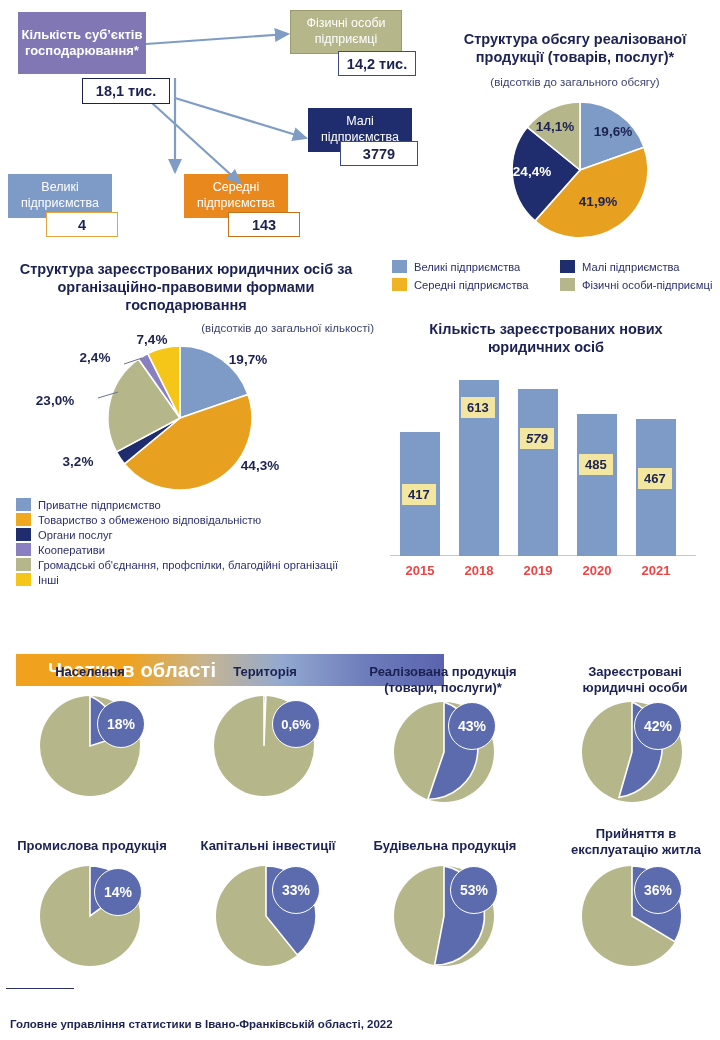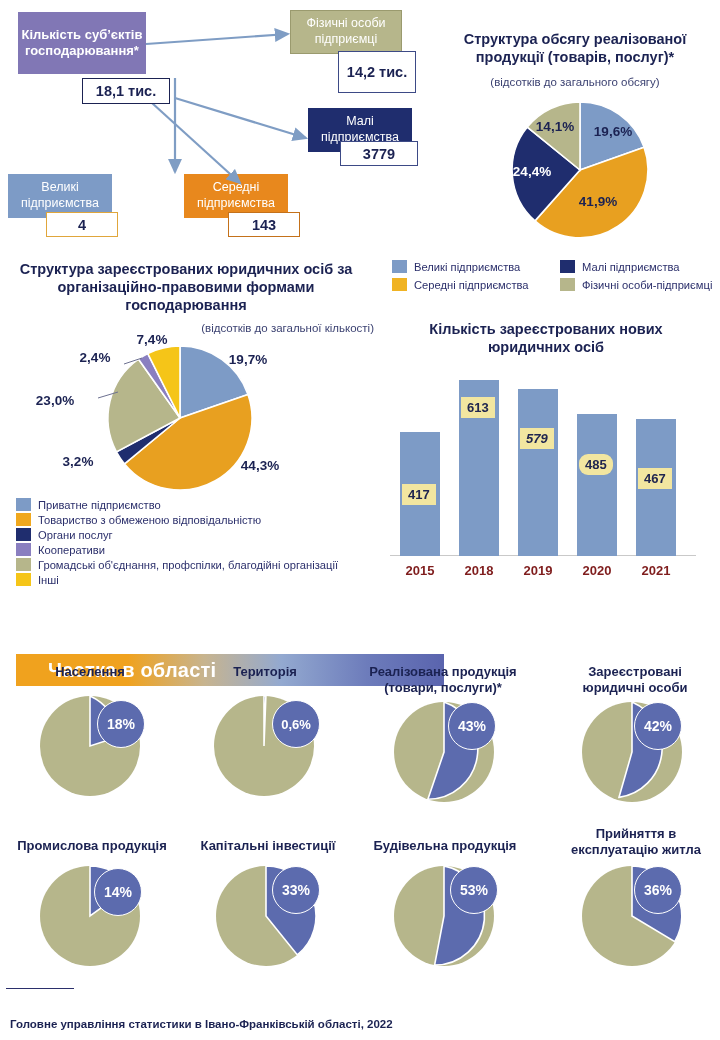--- a/index.html
+++ b/index.html
@@ -91,21 +91,21 @@
     color:#20264f;
     font-weight:bold;
     font-size:13px;
     padding:3px 6px;
     z-index:4;
   }
   .bar-cat{
     position:absolute;
     font-weight:bold;
     font-size:13px;
-    color:#7f1d1d;
+    color:#ef4444;
     text-align:center;
   }
 
   
   .banner{
     position:absolute;
     background:linear-gradient(to right,#f0a21e 0%,#f0a21e 26%,#c7b48f 44%,#93a9d0 62%,#6d7cbb 82%,#5a64ae 100%);
     display:flex;align-items:center;
   }
   .banner-text{
@@ -153,21 +153,21 @@
 <div class="flow-box root" style="left:18px;top:12px;width:128px;height:62px;">
   <span>Кількість суб’єктів господарювання*</span>
 </div>
 <div class="val-box b-dark" style="left:82px;top:78px;width:88px;height:26px;">
   <span>18,1 тис.</span>
 </div>
 
 <div class="flow-box fop" style="left:290px;top:10px;width:112px;height:44px;">
   <span>Фізичні особи підприємці</span>
 </div>
-<div class="val-box b-navy" style="left:338px;top:51px;width:78px;height:42px;">
+<div class="val-box b-navy" style="left:338px;top:51px;width:78px;height:25px;">
   <span>14,2 тис.</span>
 </div>
 
 <div class="flow-box small" style="left:308px;top:108px;width:104px;height:44px;">
   <span>Малі підприємства</span>
 </div>
 <div class="val-box b-navy" style="left:340px;top:141px;width:78px;height:25px;">
   <span>3779</span>
 </div>
 
@@ -302,21 +302,21 @@
 
   <div class="bar-val" style="left:12px;top:118px;">
     <span>417</span>
   </div>
   <div class="bar-val" style="left:71px;top:31px;">
     <span>613</span>
   </div>
   <div class="bar-val" style="left:130px;top:62px;font-style:italic;">
     <span>579</span>
   </div>
-  <div class="bar-val" style="left:189px;top:88px;border-radius:9px;">
+  <div class="bar-val" style="left:189px;top:88px;">
     <span>485</span>
   </div>
   <div class="bar-val" style="left:248px;top:102px;">
     <span>467</span>
   </div>
 
   <div class="bar-cat" style="left:0px;top:197px;width:60px;">
     <span>2015</span>
   </div>
   <div class="bar-cat" style="left:59px;top:197px;width:60px;">

